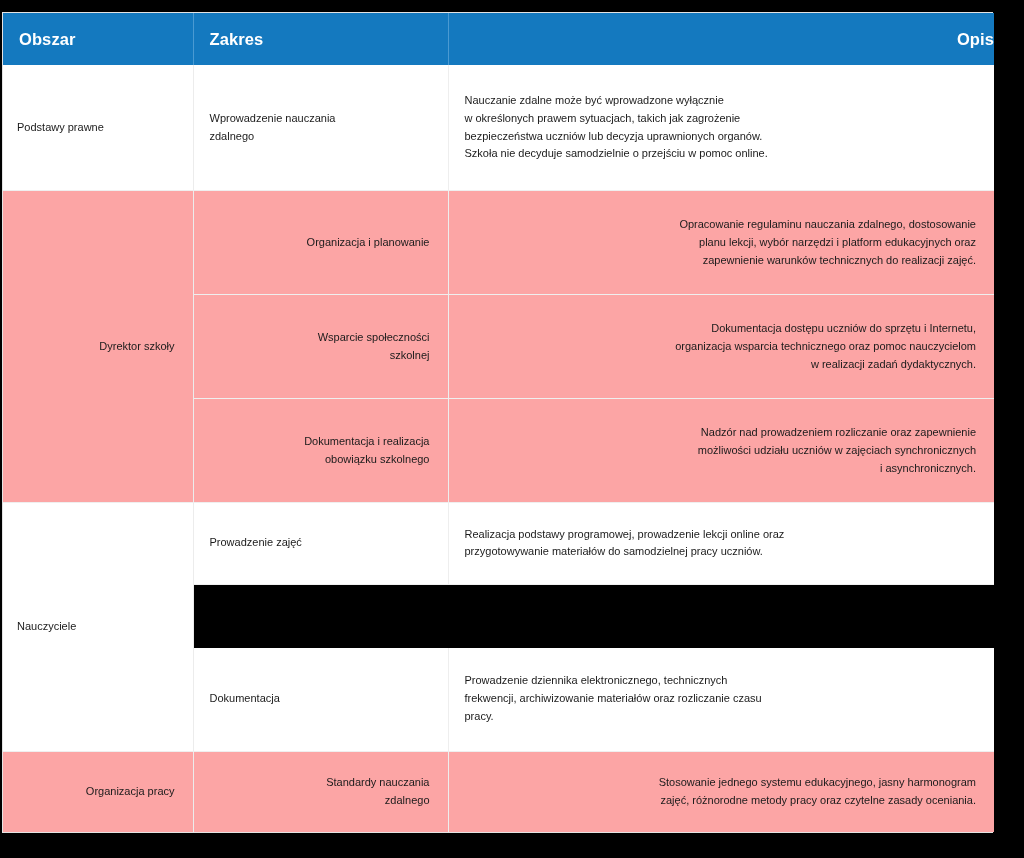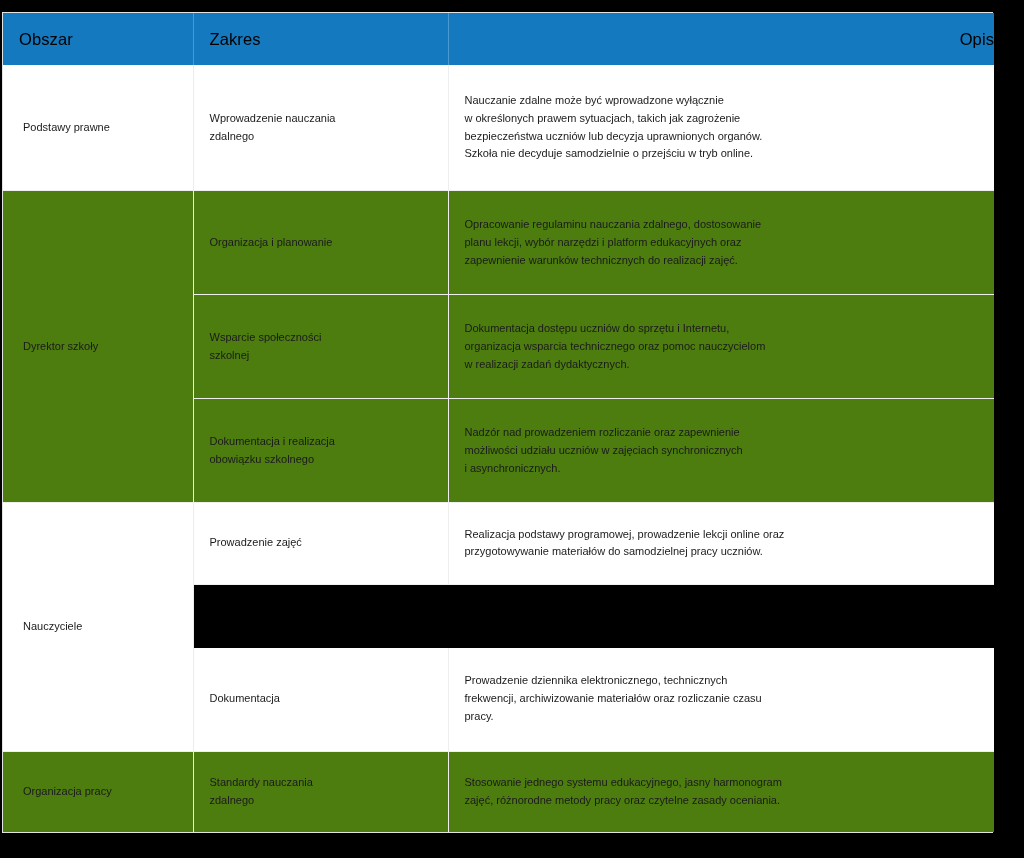--- a/index.html
+++ b/index.html
@@ -32,23 +32,23 @@
     border-collapse: collapse;
     table-layout: fixed;
   }
 
   col.c-area  { width: 190px; }
   col.c-scope { width: 255px; }
   col.c-desc  { width: 546px; }
 
   thead th {
     background: #1479bf;
-    color: #000000;
+    color: #ffffff;
     font-size: 16.5px;
-    font-weight: normal;
+    font-weight: bold;
     text-align: left;
     padding: 14px 0 14px 16px;
     border-right: 1px solid #4a9ad2;
     height: 52px;
     box-sizing: border-box;
     vertical-align: middle;
     letter-spacing: 0.1px;
   }
   thead th:last-child { border-right: none; text-align: right; }
 
@@ -60,25 +60,25 @@
     border-right: 1px solid #eeeeee;
     border-bottom: 1px solid #efefef;
     line-height: 1.62;
     box-sizing: border-box;
   }
   tbody td:last-child { border-right: none; }
   tbody tr:last-child td { border-bottom: none; }
 
   td.area {
     border-right: 1px solid #ececec;
-    padding-left: 20px;
+    padding-left: 14px;
   }
 
   tr.band-white td { background: #ffffff; }
-  tr.band-gray  td { background: #4d7c0f; }
+  tr.band-gray  td { background: #fca5a5; text-align: right; }
 
   td.redacted {
     background: #000000 !important;
     border-right: 1px solid #000000;
     border-bottom: 1px solid #000000;
     padding: 0;
     height: 63px;
   }
 
   .desc-line { display: block; white-space: nowrap; }
@@ -105,21 +105,21 @@
         <tr class="band-white">
           <td class="area" rowspan="1">Podstawy prawne</td>
           <td>
             <span class="scope-line">Wprowadzenie nauczania</span>
             <span class="scope-line">zdalnego</span>
           </td>
           <td>
             <span class="desc-line">Nauczanie zdalne może być wprowadzone wyłącznie</span>
             <span class="desc-line">w określonych prawem sytuacjach, takich jak zagrożenie</span>
             <span class="desc-line">bezpieczeństwa uczniów lub decyzja uprawnionych organów.</span>
-            <span class="desc-line">Szkoła nie decyduje samodzielnie o przejściu w tryb online.</span>
+            <span class="desc-line">Szkoła nie decyduje samodzielnie o przejściu w pomoc online.</span>
           </td>
         </tr>
         <tr class="band-gray">
           <td class="area" rowspan="3">Dyrektor szkoły</td>
           <td>
             <span class="scope-line">Organizacja i planowanie</span>
           </td>
           <td>
             <span class="desc-line">Opracowanie regulaminu nauczania zdalnego, dostosowanie</span>
             <span class="desc-line">planu lekcji, wybór narzędzi i platform edukacyjnych oraz</span>

